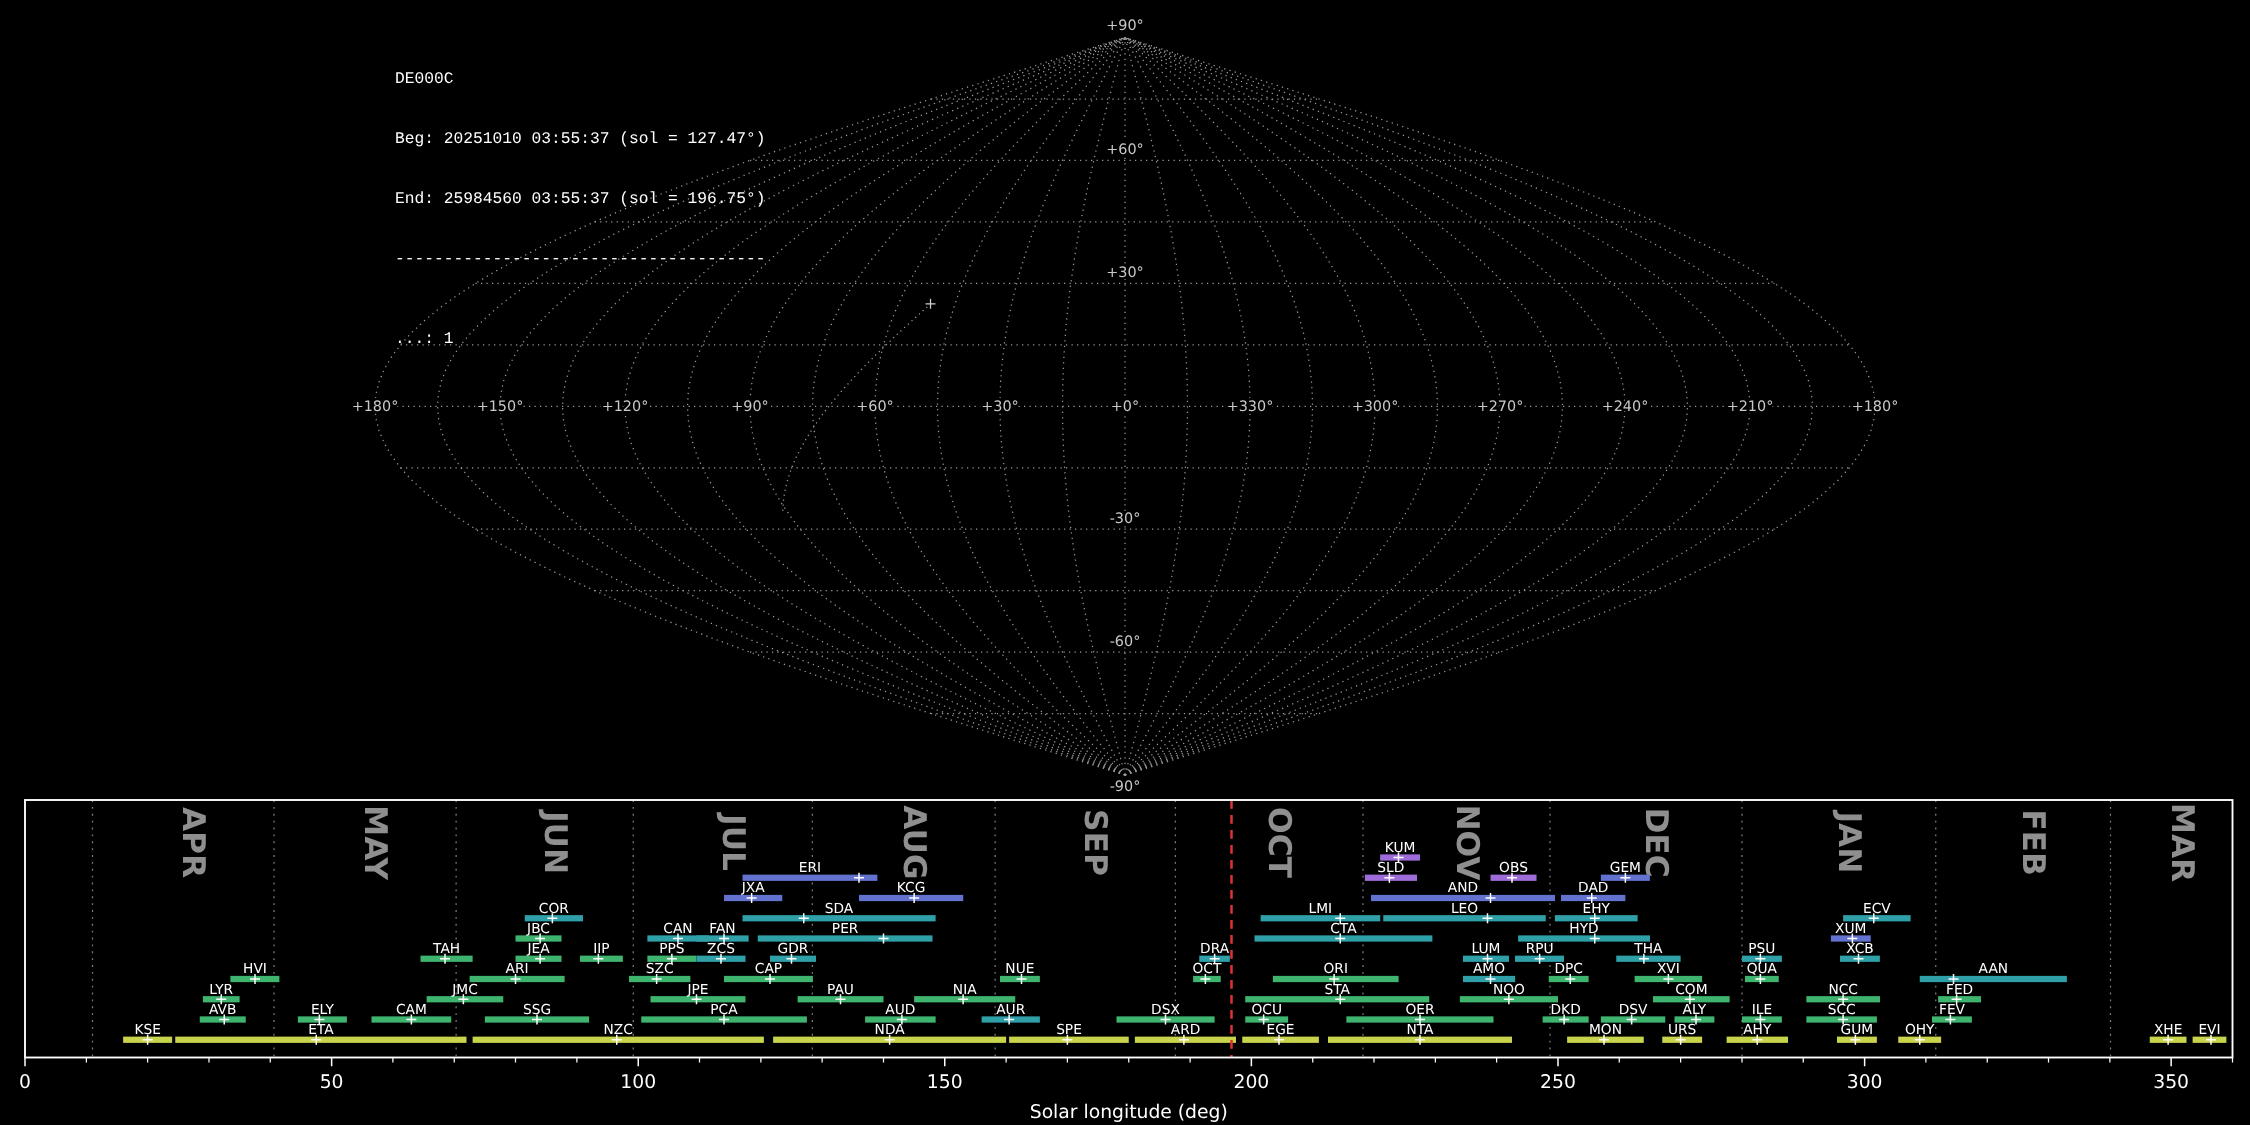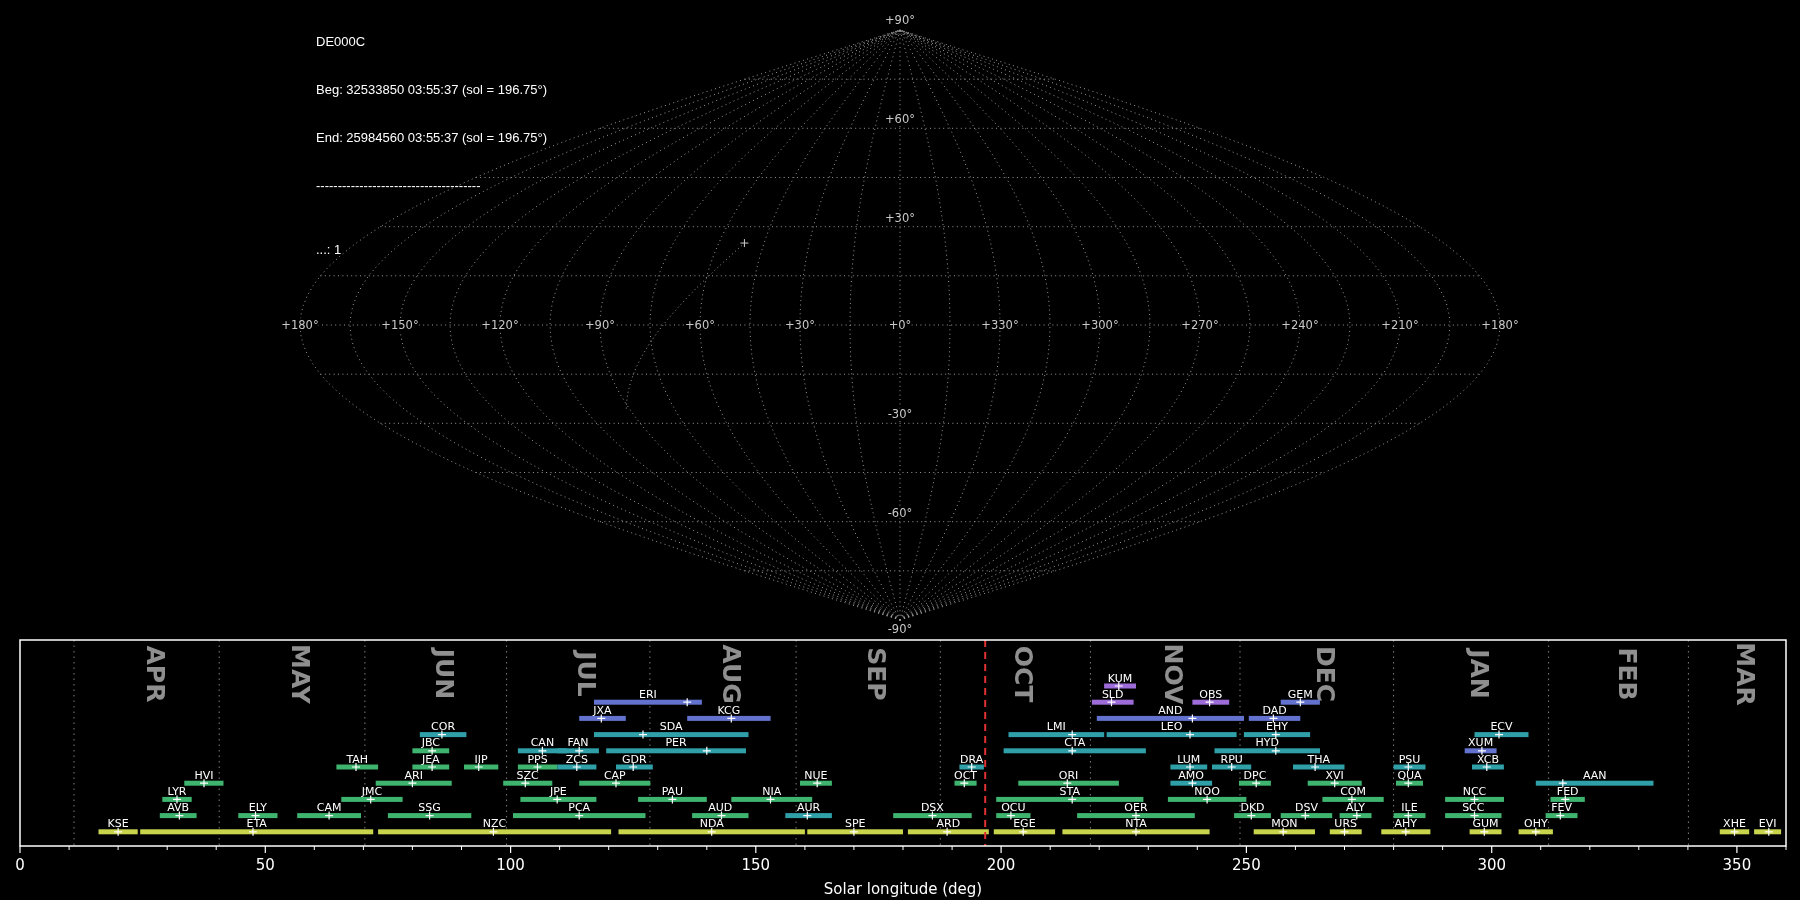--- a/index.html
+++ b/index.html
@@ -3,22 +3,22 @@
 <meta charset="utf-8">
 <style>
   html,body{margin:0;padding:0;}
   body{
     width:1800px;height:900px;background:#000;overflow:hidden;position:relative;
     font-family:"DejaVu Sans",sans-serif;
   }
   #skymap{position:absolute;left:0;top:0;}
   #timeline{position:absolute;left:0;top:630px;}
   .info{
-    position:absolute;left:316px;top:2px;color:#fff;
-    font-family:Liberation Sans, sans-serif;font-size:13px;line-height:16px;
+    position:absolute;left:316px;top:23px;color:#fff;
+    font-family:Liberation Mono, monospace;font-size:13px;line-height:16px;
     white-space:pre;
   }
   .info .count-line{margin-top:16px;}
   svg text{font-family:"DejaVu Sans",sans-serif;}
 </style>
 </head>
 <body>
 
 <svg id="skymap" width="1800" height="650" viewBox="0 0 1800 650">
     <g stroke="#ababab" stroke-width="1" stroke-dasharray="1 3.4" fill="none" opacity="0.9">
@@ -77,21 +77,21 @@
     <text x="900" y="24" fill="#c9c9c9" font-size="11.5px" text-anchor="middle" stroke="#000" stroke-width="4" paint-order="stroke">+90°</text>
     <text x="900" y="123.33333333333334" fill="#c9c9c9" font-size="11.5px" text-anchor="middle" stroke="#000" stroke-width="4" paint-order="stroke">+60°</text>
     <text x="900" y="221.66666666666669" fill="#c9c9c9" font-size="11.5px" text-anchor="middle" stroke="#000" stroke-width="4" paint-order="stroke">+30°</text>
     <text x="900" y="418.3333333333333" fill="#c9c9c9" font-size="11.5px" text-anchor="middle" stroke="#000" stroke-width="4" paint-order="stroke">-30°</text>
     <text x="900" y="516.6666666666666" fill="#c9c9c9" font-size="11.5px" text-anchor="middle" stroke="#000" stroke-width="4" paint-order="stroke">-60°</text>
     <text x="900" y="633" fill="#c9c9c9" font-size="11.5px" text-anchor="middle" stroke="#000" stroke-width="4" paint-order="stroke">-90°</text>
   </svg>
 
 <div class="info">
   <div>DE000C</div>
-  <div>Beg: 32533850 03:55:37 (sol = 196.75°)</div>
+  <div>Beg: 20251010 03:55:37 (sol = 127.47°)</div>
   <div>End: 25984560 03:55:37 (sol = 196.75°)</div>
   <div>--------------------------------------</div>
   <div class="count-line">...: 1</div>
 </div>
 
 <svg id="timeline" width="1800" height="270" viewBox="0 0 1800 270">
     <line x1="74.0" y1="10" x2="74.0" y2="216" stroke="#7d7d7d" stroke-width="1" stroke-dasharray="1.5 4"></line>
     <text x="146.6" y="44" transform="rotate(90 146.6 44)" fill="#8f8f8f" font-size="25px" font-weight="bold" text-anchor="middle">APR</text>
     <line x1="219.2" y1="10" x2="219.2" y2="216" stroke="#7d7d7d" stroke-width="1" stroke-dasharray="1.5 4"></line>
     <text x="292.0" y="44" transform="rotate(90 292.0 44)" fill="#8f8f8f" font-size="25px" font-weight="bold" text-anchor="middle">MAY</text>

